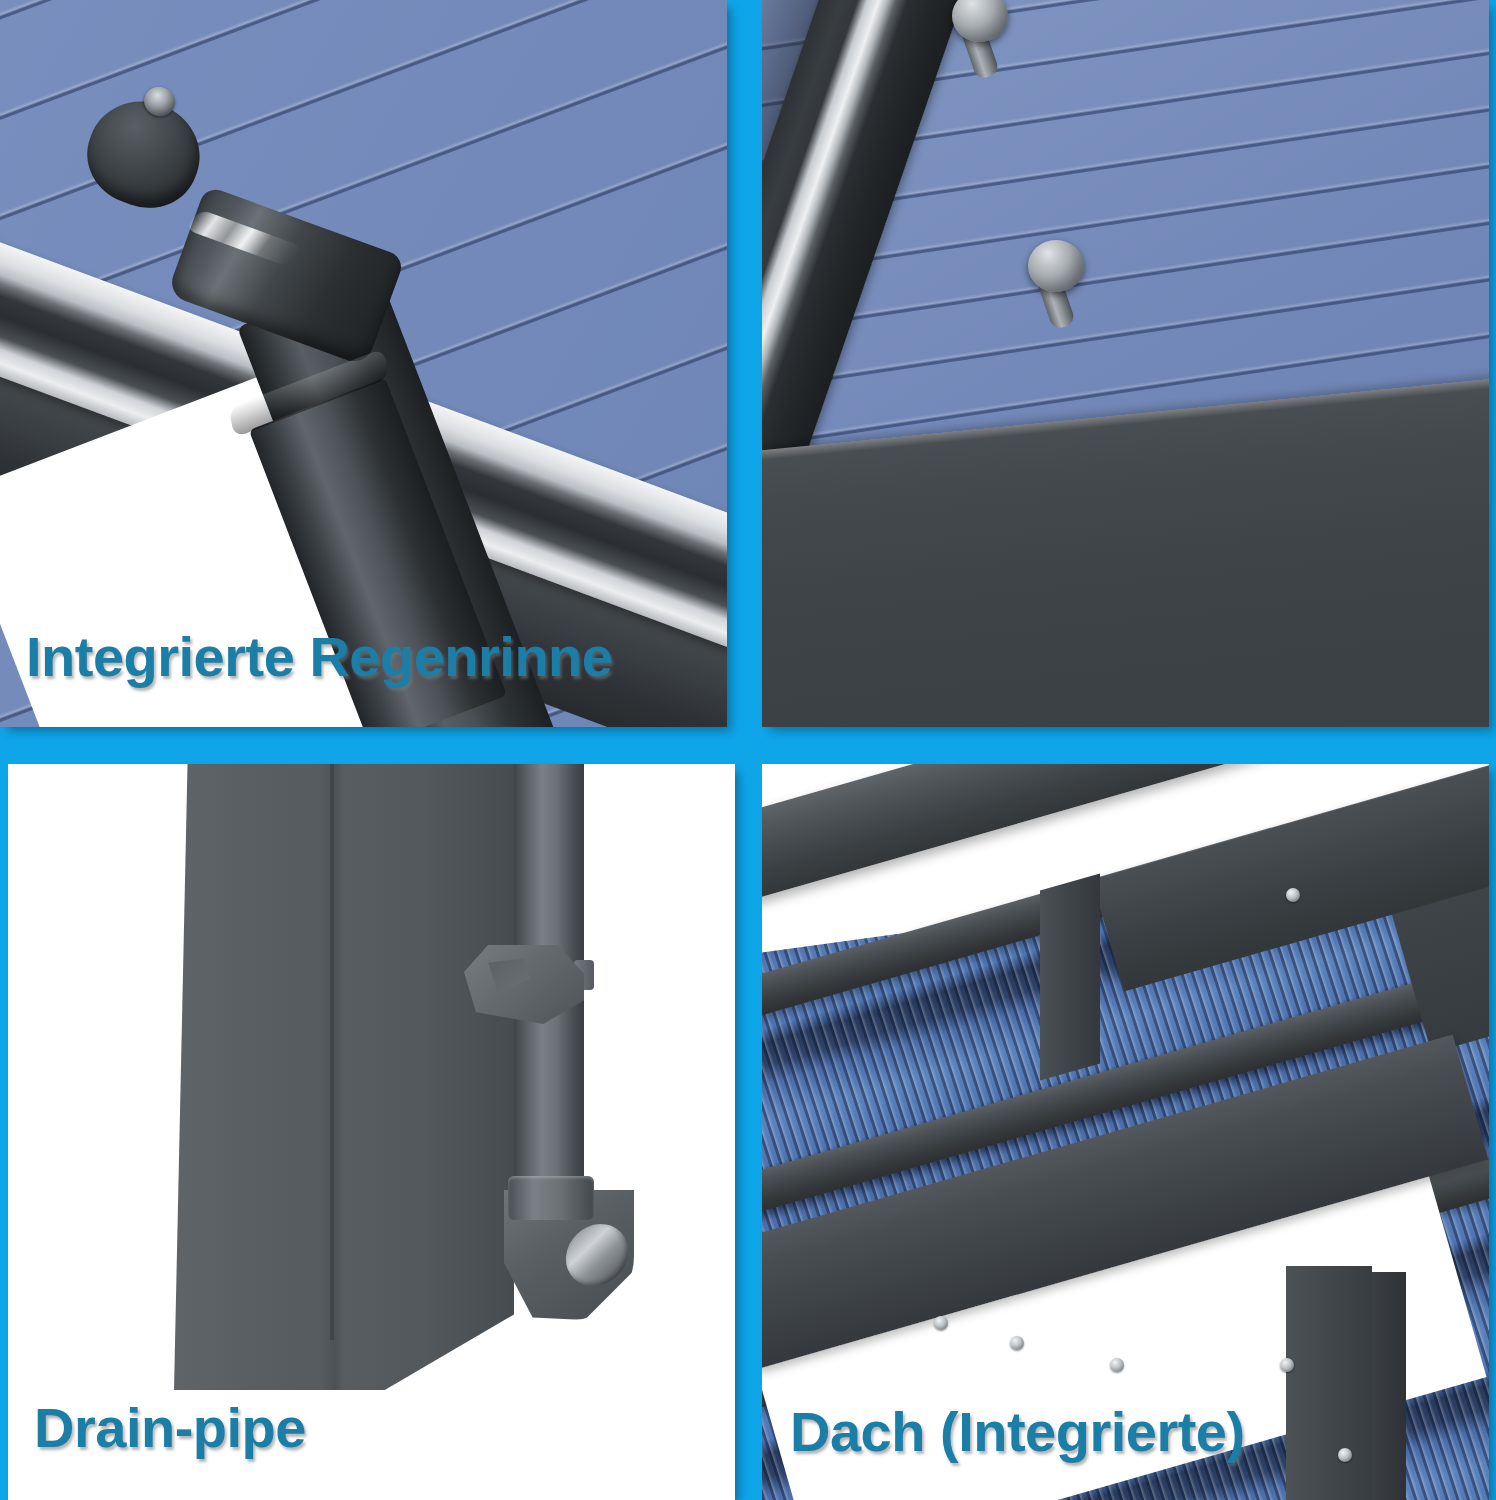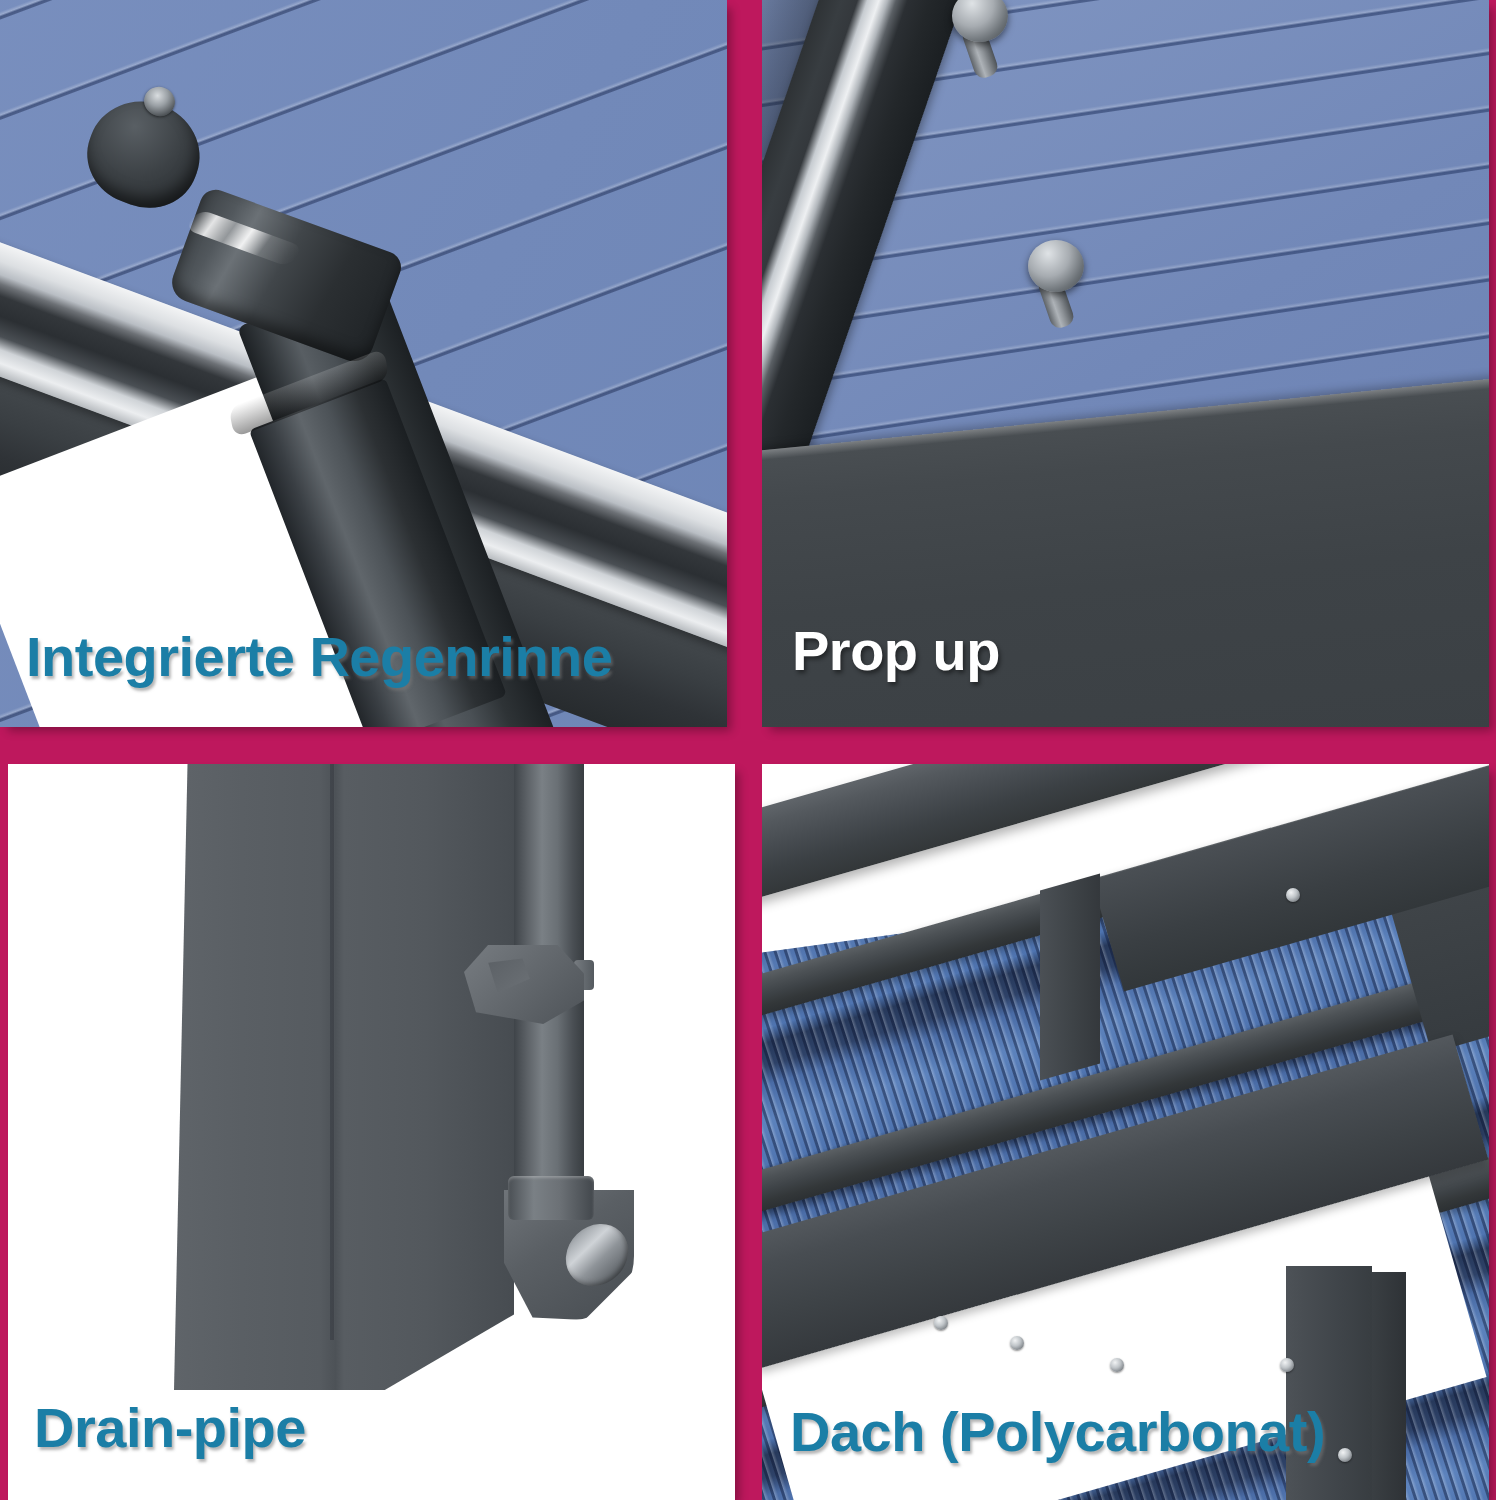--- a/index.html
+++ b/index.html
@@ -11,21 +11,21 @@
     width: 1496px;
     height: 1500px;
     font-family: "Liberation Sans", sans-serif;
     overflow: hidden;
   }
 
   .collage {
     position: relative;
     width: 1496px;
     height: 1500px;
-    background: #be185d;
+    background: #0ea5e9;
   }
 
   
   .panel {
     position: absolute;
     overflow: hidden;
     background: #ffffff;
     box-shadow: 6px 6px 9px -2px rgba(0,0,0,0.30);
   }
   .panel-tl { left: 0px;   top: 0px;    width: 727px; height: 727px; }
@@ -556,21 +556,20 @@
         <div class="ball"></div>
       </div>
       <div class="tr-k tr-kC">
         <div class="neck"></div>
         <div class="ball"></div>
       </div>
 
       <div class="tr-ledge"></div>
       <div class="tr-ledge-edge"></div>
     </div>
-    <div class="caption white caption-tr">Prop up</div>
   </div>
 
   <div class="panel panel-bl">
     <div class="photo">
       <div class="bl-bg"></div>
       <div class="bl-post-shape"></div>
       <div class="bl-post-edge"></div>
       <div class="bl-pipe"></div>
       <div class="bl-stud"></div>
       <div class="bl-clip"></div>
@@ -597,16 +596,16 @@
       <div class="br-frontbeam"></div>
       <div class="br-column"></div>
       <div class="br-column-side"></div>
       <div class="br-bolt br-b1"></div>
       <div class="br-bolt br-b2"></div>
       <div class="br-bolt br-b3"></div>
       <div class="br-bolt br-b4"></div>
       <div class="br-bolt br-b5"></div>
       <div class="br-bolt br-b6"></div>
     </div>
-    <div class="caption blue caption-br">Dach (Polycarbonat)</div>
+    <div class="caption blue caption-br">Dach (Integrierte)</div>
   </div>
 
 </div>
 
 </body></html>

